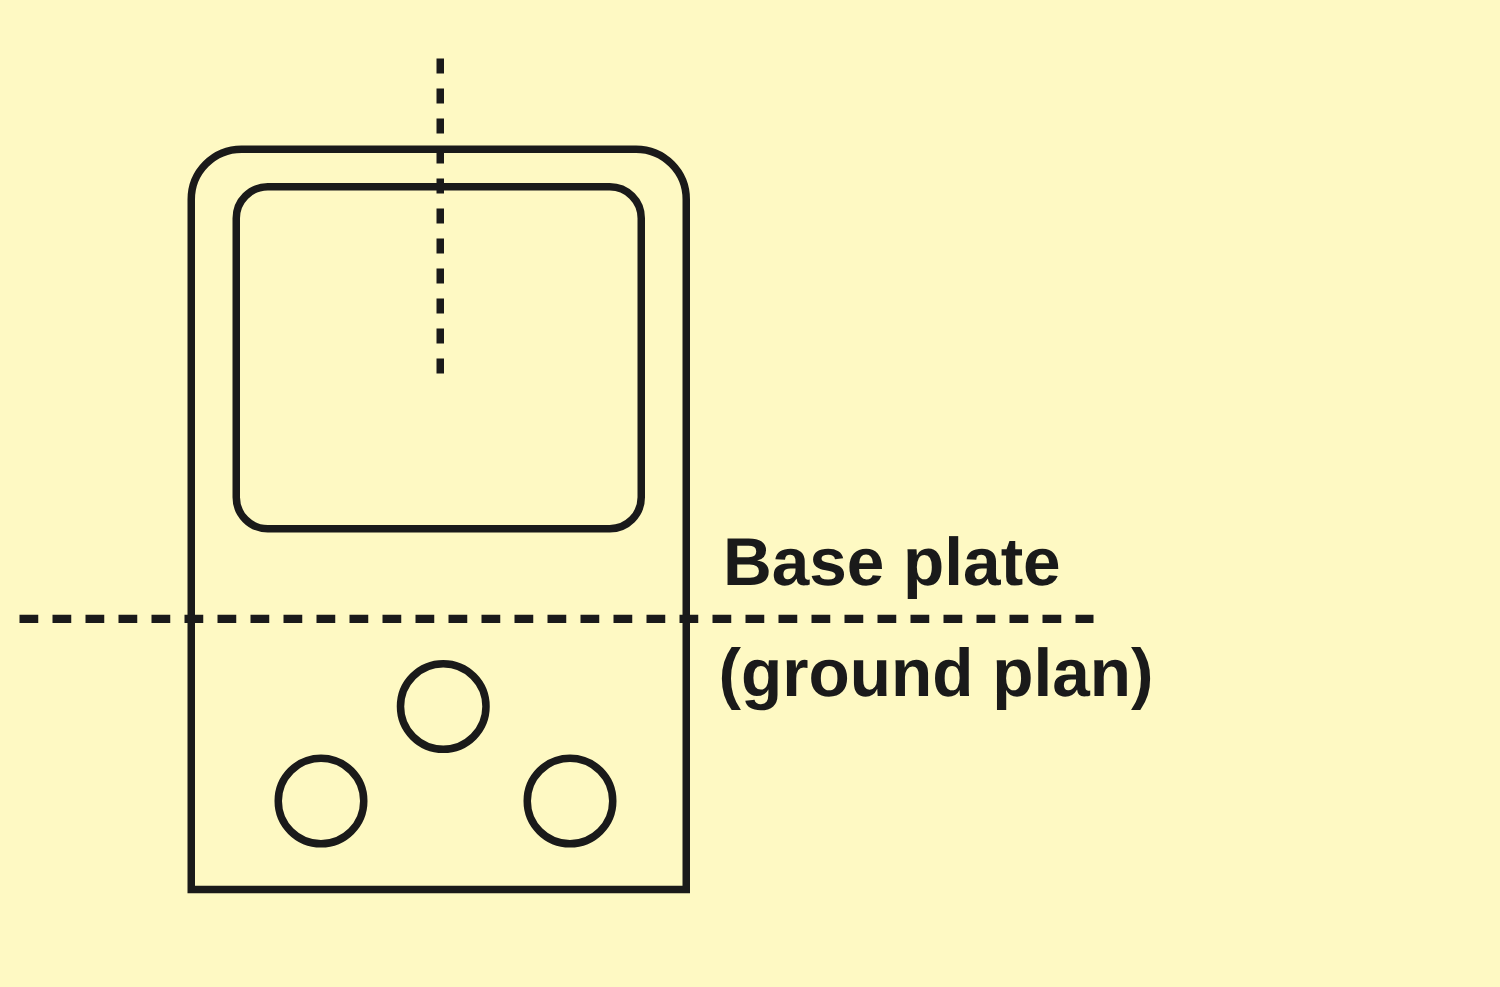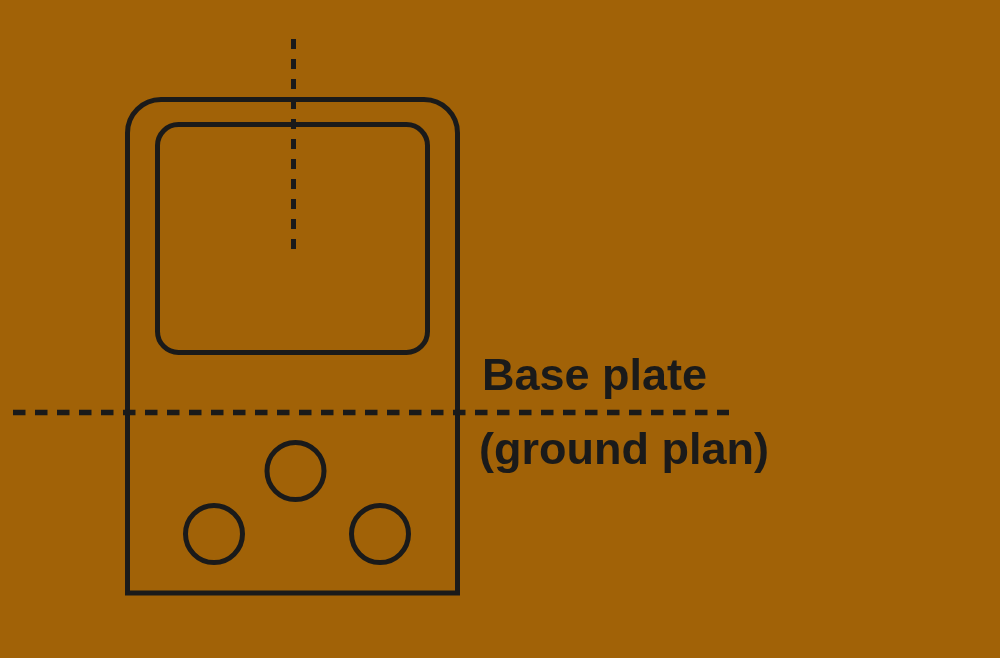--- a/index.html
+++ b/index.html
@@ -4,21 +4,21 @@
 <style>
   html, body {
     margin: 0;
     padding: 0;
     background: #ffffff;
   }
   .canvas {
     position: relative;
     width: 1000px;
     height: 658px;
-    background: #a16207;
+    background: #fef9c3;
     overflow: hidden;
   }
   .diagram-svg {
     position: absolute;
     left: 0;
     top: 0;
     display: block;
   }
   .label {
     font-family: "Liberation Sans", sans-serif;

